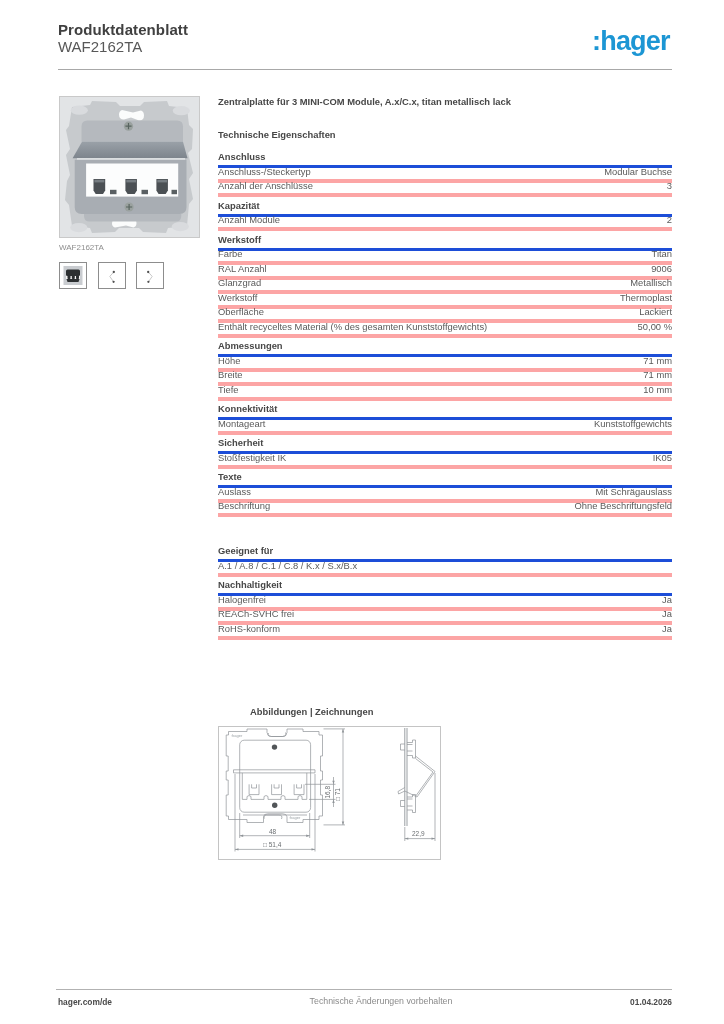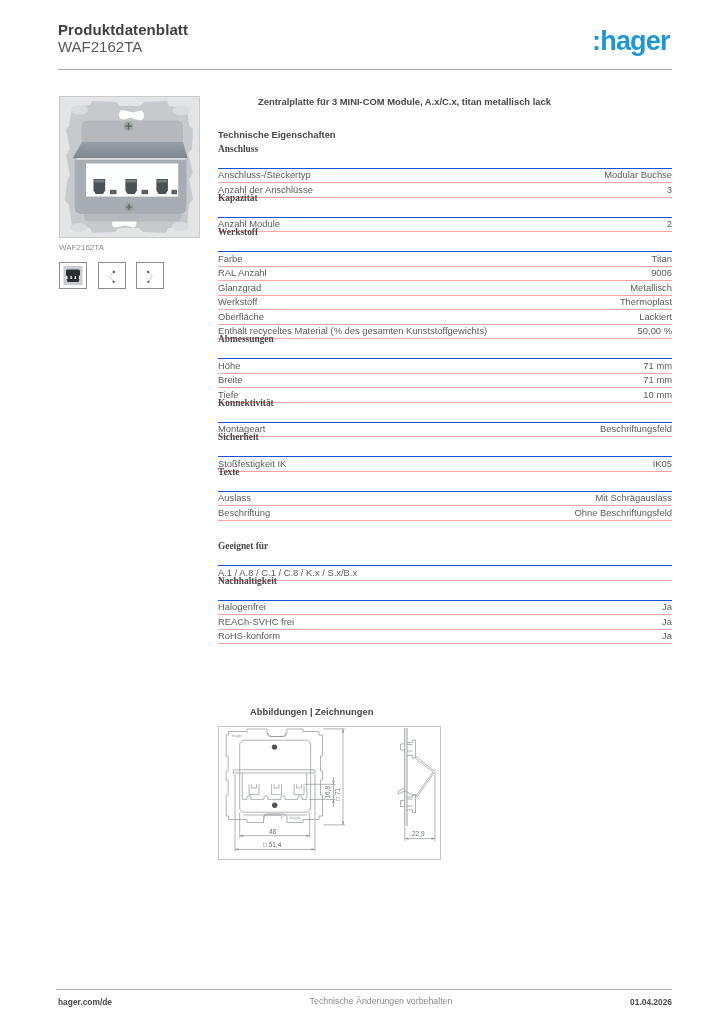--- a/index.html
+++ b/index.html
@@ -1,19 +1,19 @@
 <!DOCTYPE html>
 <html><head>
 <meta charset="utf-8">
 <style>
   html,body{margin:0;padding:0;}
   body{width:724px;height:1024px;background:#fff;font-family:"Liberation Sans",sans-serif;position:relative;overflow:hidden;}
   .abs{position:absolute;}
-  #spec .h{height:14.5px;border-bottom:1px solid #1d4ed8;font-weight:bold;color:#474747;display:flex;align-items:flex-end;padding-bottom:14px;box-sizing:border-box;font-family:Liberation Serif, serif;}
-  #spec .r{height:14.5px;border-bottom:1px solid #fca5a5;display:flex;justify-content:space-between;align-items:flex-end;padding-bottom:2.2px;box-sizing:border-box;}
+  #spec .h{height:14.5px;border-bottom:3px solid #1d4ed8;font-weight:bold;color:#474747;display:flex;align-items:flex-end;padding-bottom:3px;box-sizing:border-box;}
+  #spec .r{height:14.5px;border-bottom:4px solid #fca5a5;display:flex;justify-content:space-between;align-items:flex-end;padding-bottom:2.2px;box-sizing:border-box;}
   #spec .sec{margin-top:5px;}
   #spec .xl{margin-top:30.3px;}
 </style>
 </head>
 <body>
 
 <div class="abs" style="left:58px;top:21px;font-size:15px;font-weight:bold;color:#404040;letter-spacing:0.1px;">Produktdatenblatt</div>
 
 <div class="abs" style="left:58px;top:38px;font-size:15px;color:#585858;">WAF2162TA</div>
 
@@ -96,21 +96,21 @@
 </div>
 
 <div class="abs" style="left:136px;top:262px;width:26px;height:25px;border:1px solid #8d8d8d;">
 <svg width="26" height="25" viewBox="0 0 26 25">
   <path d="M11.4 9.2 L15.2 13.4 L11.6 18.6" stroke="#c2c2c2" stroke-width="0.9" fill="none"></path>
   <circle cx="11.2" cy="9" r="1.15" fill="#4f4f4f"></circle>
   <circle cx="11.4" cy="18.8" r="1.15" fill="#4f4f4f"></circle>
 </svg>
 </div>
 
-<div class="abs" style="left:218px;top:96px;width:454px;font-size:9.4px;font-weight:bold;color:#474747;margin-left:40px;">Zentralplatte für 3 MINI-COM Module, A.x/C.x, titan metallisch lack</div>
+<div class="abs" style="left:218px;top:96px;width:454px;font-size:9.4px;font-weight:bold;color:#474747;">Zentralplatte für 3 MINI-COM Module, A.x/C.x, titan metallisch lack</div>
 
 <div class="abs" style="left:218px;top:129px;width:454px;font-size:9.4px;font-weight:bold;color:#474747;">Technische Eigenschaften</div>
 
 <div class="abs" id="spec" style="left:218px;top:153.9px;width:454px;font-size:9.4px;color:#5a5a5a;">
 
   <div>
     <div class="h">
         <span>Anschluss</span>
       </div>
     <div class="r">
@@ -180,21 +180,21 @@
         <span>10 mm</span>
       </div>
   </div>
 
   <div class="sec">
     <div class="h">
         <span>Konnektivität</span>
       </div>
     <div class="r">
         <span>Montageart</span>
-        <span>Beschriftungsfeld</span>
+        <span>Kunststoffgewichts</span>
       </div>
   </div>
 
   <div class="sec">
     <div class="h">
         <span>Sicherheit</span>
       </div>
     <div class="r">
         <span>Stoßfestigkeit IK</span>
         <span>IK05</span>

